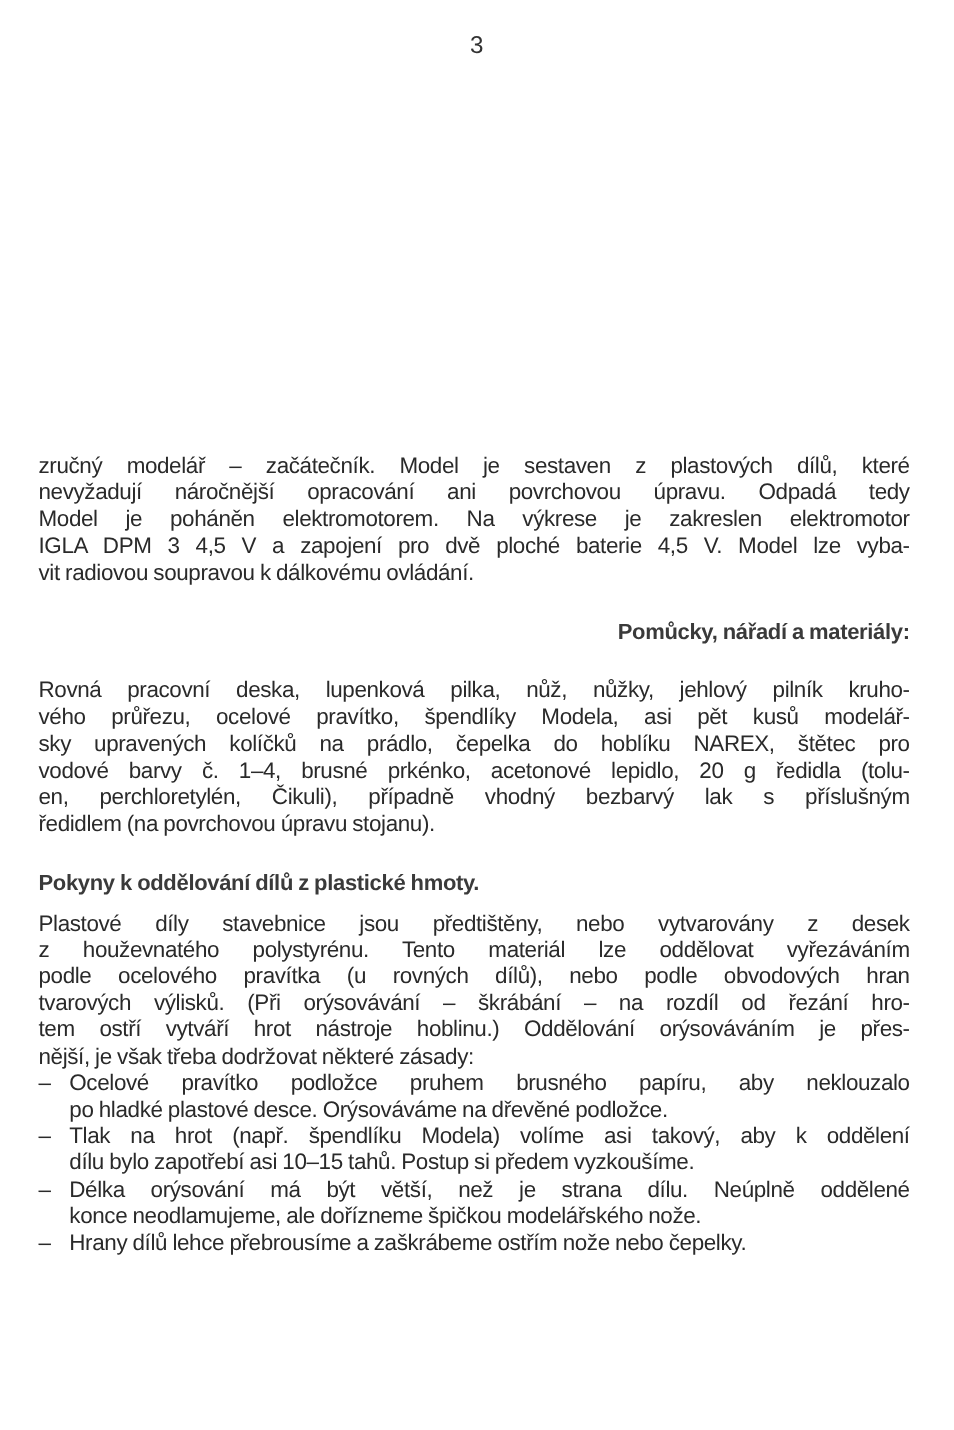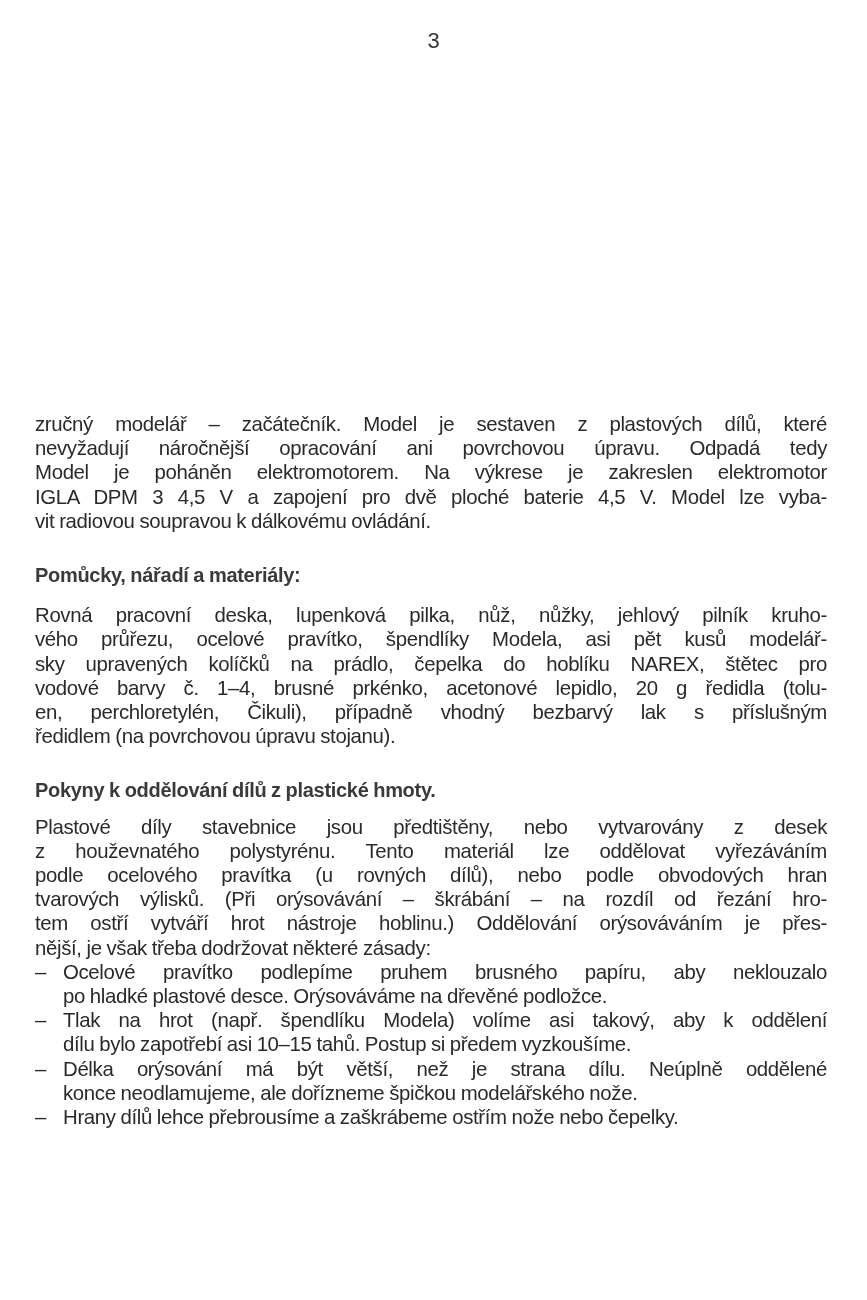--- a/index.html
+++ b/index.html
@@ -48,21 +48,21 @@
     .para-line.last {
       text-align-last: left;
     }
     .heading {
       margin: 0;
       font-weight: bold;
       font-size: 20px;
       color: #3a3a3a;
       letter-spacing: -0.3px;
     }
-    .h1 { margin-top: 30px; margin-bottom: 16px; }
+    .h1 { margin-top: 30px; margin-bottom: 29px; text-align: right; }
     .h2 { margin-top: 30px; margin-bottom: 12px; }
     .bullet {
       display: flex;
       margin: 0;
     }
     .bullet-dash {
       width: 28px;
       flex: 0 0 28px;
     }
     .bullet-body {
@@ -102,21 +102,21 @@
     <span class="para-line">z houževnatého polystyrénu. Tento materiál lze oddělovat vyřezáváním</span>
     <span class="para-line">podle ocelového pravítka (u rovných dílů), nebo podle obvodových hran</span>
     <span class="para-line">tvarových výlisků. (Při orýsovávání – škrábání – na rozdíl od řezání hro-</span>
     <span class="para-line">tem ostří vytváří hrot nástroje hoblinu.) Oddělování orýsováváním je přes-</span>
     <span class="para-line last">nější, je však třeba dodržovat některé zásady:</span>
   </div>
 
   <div class="bullet">
     <span class="bullet-dash">–</span>
     <div class="bullet-body">
-      <span class="para-line">Ocelové pravítko podlepíme pruhem brusného papíru, aby neklouzalo</span>
+      <span class="para-line">Ocelové pravítko podložce pruhem brusného papíru, aby neklouzalo</span>
       <span class="para-line last">po hladké plastové desce. Orýsováváme na dřevěné podložce.</span>
     </div>
   </div>
 
   <div class="bullet">
     <span class="bullet-dash">–</span>
     <div class="bullet-body">
       <span class="para-line">Tlak na hrot (např. špendlíku Modela) volíme asi takový, aby k oddělení</span>
       <span class="para-line last">dílu bylo zapotřebí asi 10–15 tahů. Postup si předem vyzkoušíme.</span>
     </div>

